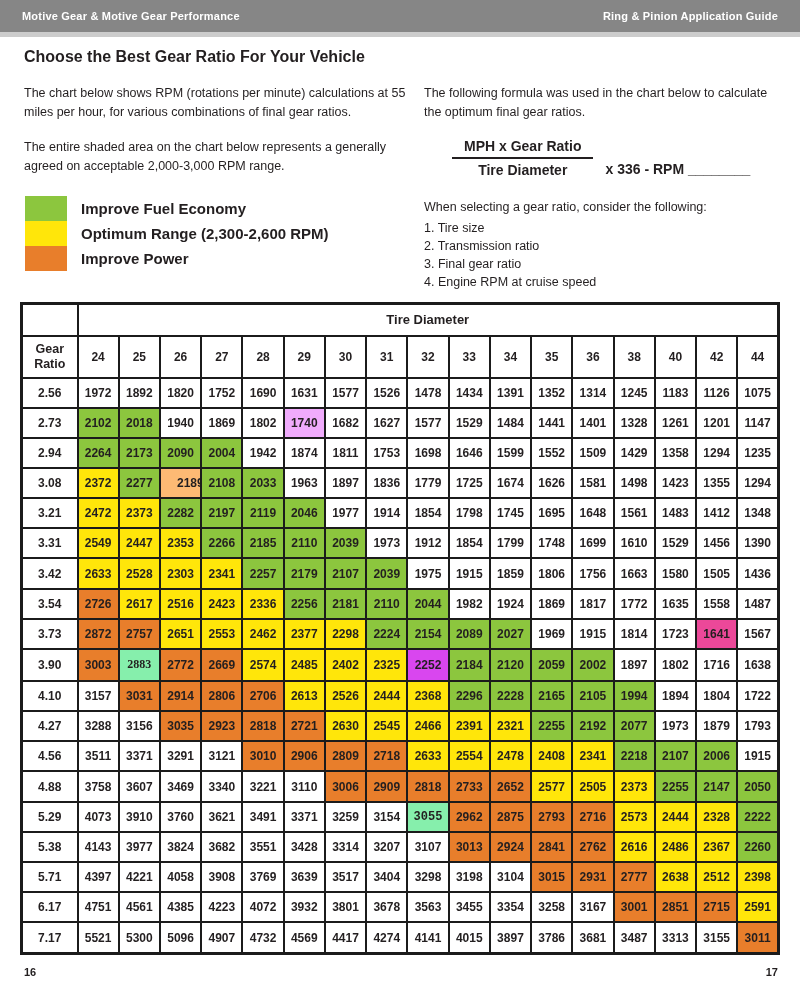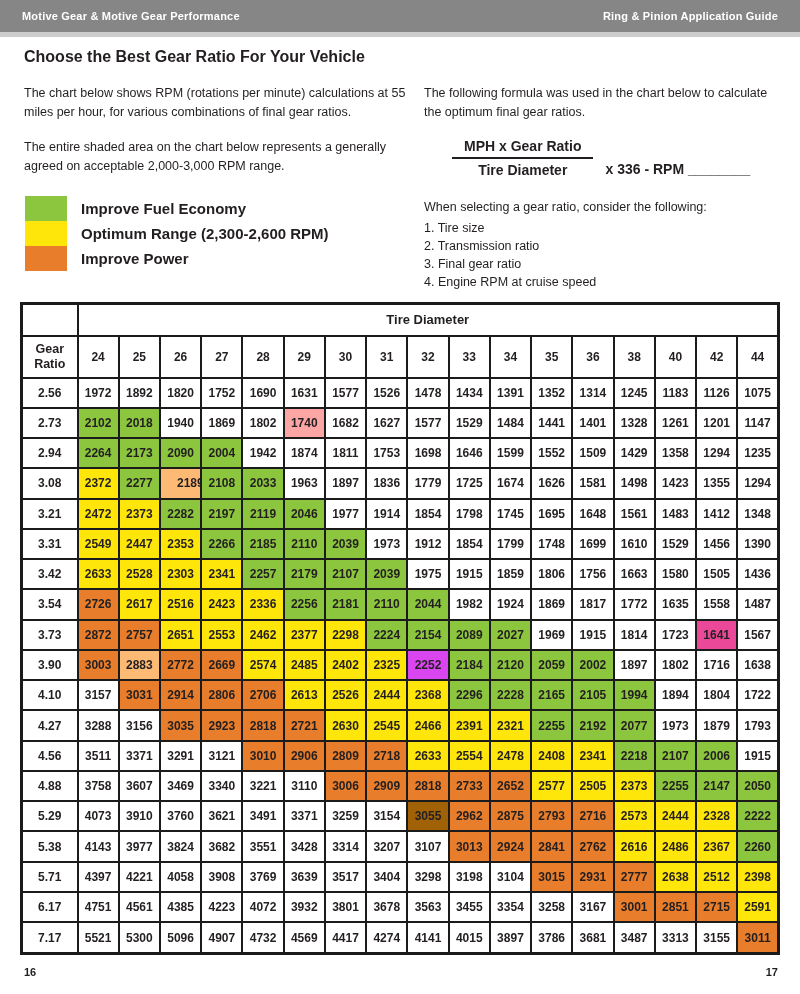--- a/index.html
+++ b/index.html
@@ -176,21 +176,21 @@
         <td class="rpm-cell" style="background: rgb(255, 255, 255);">1126</td>
         <td class="rpm-cell" style="background: rgb(255, 255, 255);">1075</td>
       </tr>
       <tr>
         <th class="ratio-cell">2.73</th>
         <td class="rpm-cell" style="background: rgb(140, 198, 62);">2102</td>
         <td class="rpm-cell" style="background: rgb(140, 198, 62);">2018</td>
         <td class="rpm-cell" style="background: rgb(255, 255, 255);">1940</td>
         <td class="rpm-cell" style="background: rgb(255, 255, 255);">1869</td>
         <td class="rpm-cell" style="background: rgb(255, 255, 255);">1802</td>
-        <td class="rpm-cell" style="background: #fca5a5; margin-top: 10px;">1740</td>
+        <td class="rpm-cell" style="background: #f0abfc; margin-top: 10px;">1740</td>
         <td class="rpm-cell" style="background: rgb(255, 255, 255);">1682</td>
         <td class="rpm-cell" style="background: rgb(255, 255, 255);">1627</td>
         <td class="rpm-cell" style="background: rgb(255, 255, 255);">1577</td>
         <td class="rpm-cell" style="background: rgb(255, 255, 255);">1529</td>
         <td class="rpm-cell" style="background: rgb(255, 255, 255);">1484</td>
         <td class="rpm-cell" style="background: rgb(255, 255, 255);">1441</td>
         <td class="rpm-cell" style="background: rgb(255, 255, 255);">1401</td>
         <td class="rpm-cell" style="background: rgb(255, 255, 255);">1328</td>
         <td class="rpm-cell" style="background: rgb(255, 255, 255);">1261</td>
         <td class="rpm-cell" style="background: rgb(255, 255, 255);">1201</td>
@@ -332,21 +332,21 @@
         <td class="rpm-cell" style="background: rgb(255, 255, 255);">1969</td>
         <td class="rpm-cell" style="background: rgb(255, 255, 255);">1915</td>
         <td class="rpm-cell" style="background: rgb(255, 255, 255);">1814</td>
         <td class="rpm-cell" style="background: rgb(255, 255, 255);">1723</td>
         <td class="rpm-cell" style="background: #ec4899;">1641</td>
         <td class="rpm-cell" style="background: rgb(255, 255, 255);">1567</td>
       </tr>
       <tr>
         <th class="ratio-cell">3.90</th>
         <td class="rpm-cell" style="background: rgb(232, 126, 43);">3003</td>
-        <td class="rpm-cell" style="background: #fdba74;">2883</td>
+        <td class="rpm-cell" style="background: #86efac; font-family: Liberation Serif, serif;">2883</td>
         <td class="rpm-cell" style="background: rgb(232, 126, 43);">2772</td>
         <td class="rpm-cell" style="background: rgb(232, 126, 43);">2669</td>
         <td class="rpm-cell" style="background: rgb(255, 230, 10);">2574</td>
         <td class="rpm-cell" style="background: rgb(255, 230, 10);">2485</td>
         <td class="rpm-cell" style="background: rgb(255, 230, 10);">2402</td>
         <td class="rpm-cell" style="background: rgb(255, 230, 10);">2325</td>
         <td class="rpm-cell" style="background: #d946ef;">2252</td>
         <td class="rpm-cell" style="background: rgb(140, 198, 62);">2184</td>
         <td class="rpm-cell" style="background: rgb(140, 198, 62);">2120</td>
         <td class="rpm-cell" style="background: rgb(140, 198, 62);">2059</td>
@@ -439,21 +439,21 @@
       <tr>
         <th class="ratio-cell">5.29</th>
         <td class="rpm-cell" style="background: rgb(255, 255, 255);">4073</td>
         <td class="rpm-cell" style="background: rgb(255, 255, 255);">3910</td>
         <td class="rpm-cell" style="background: rgb(255, 255, 255);">3760</td>
         <td class="rpm-cell" style="background: rgb(255, 255, 255);">3621</td>
         <td class="rpm-cell" style="background: rgb(255, 255, 255);">3491</td>
         <td class="rpm-cell" style="background: rgb(255, 255, 255);">3371</td>
         <td class="rpm-cell" style="background: rgb(255, 255, 255);">3259</td>
         <td class="rpm-cell" style="background: rgb(255, 255, 255);">3154</td>
-        <td class="rpm-cell" style="background: #a16207;">3055</td>
+        <td class="rpm-cell" style="background: #86efac; font-family: Liberation Mono, monospace;">3055</td>
         <td class="rpm-cell" style="background: rgb(232, 126, 43);">2962</td>
         <td class="rpm-cell" style="background: rgb(232, 126, 43); margin-left: 43px;">2875</td>
         <td class="rpm-cell" style="background: rgb(232, 126, 43);">2793</td>
         <td class="rpm-cell" style="background: rgb(232, 126, 43);">2716</td>
         <td class="rpm-cell" style="background: rgb(255, 230, 10);">2573</td>
         <td class="rpm-cell" style="background: rgb(255, 230, 10);">2444</td>
         <td class="rpm-cell" style="background: rgb(255, 230, 10);">2328</td>
         <td class="rpm-cell" style="background: rgb(140, 198, 62);">2222</td>
       </tr>
       <tr>

